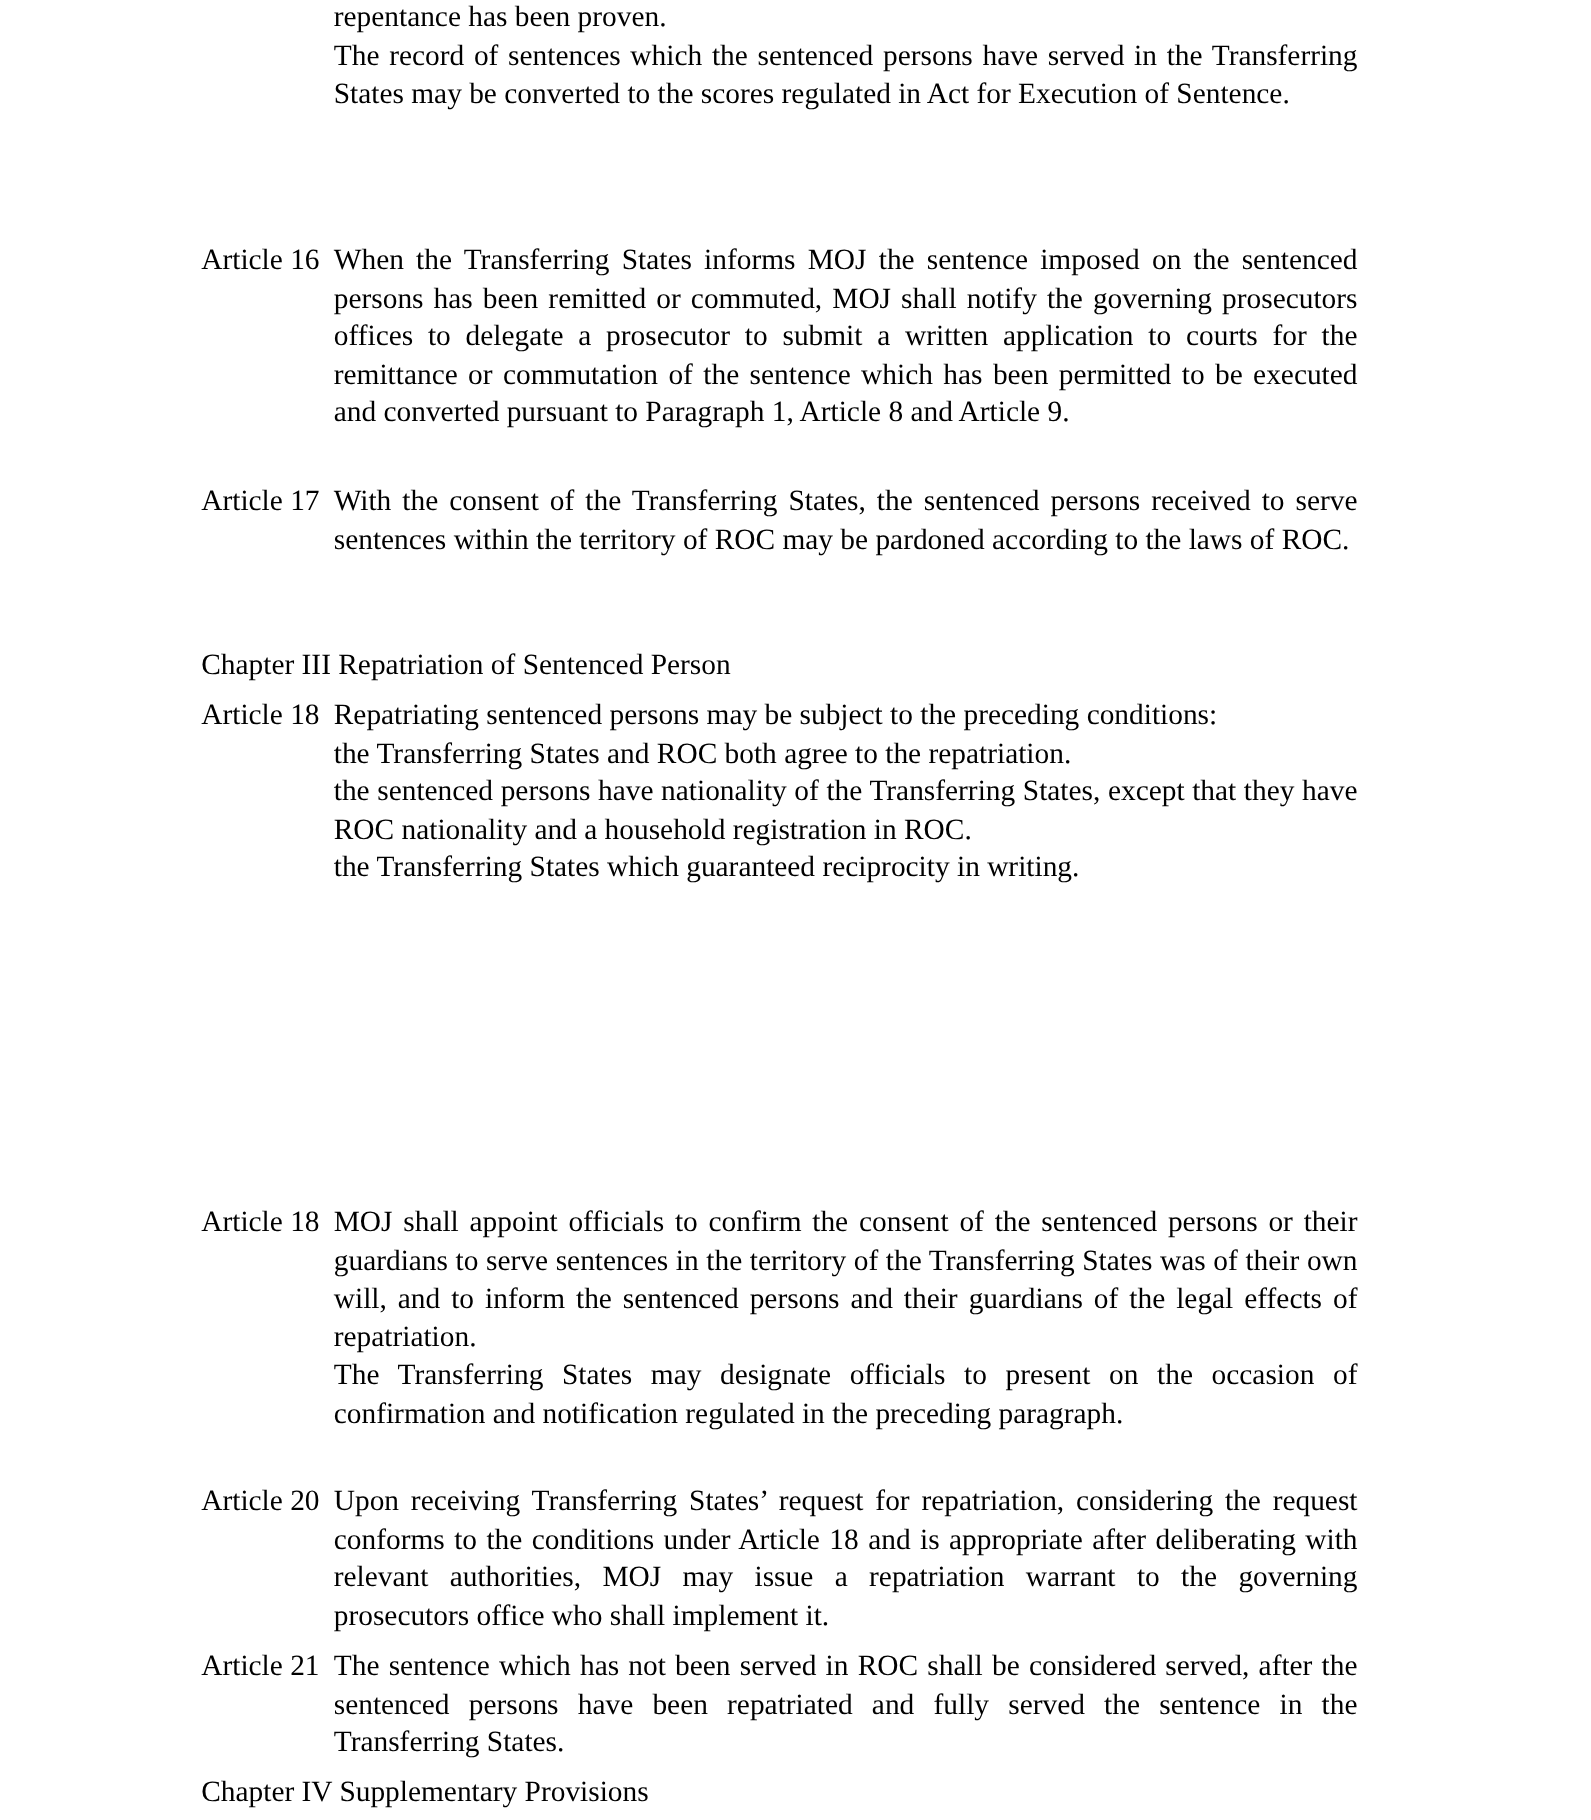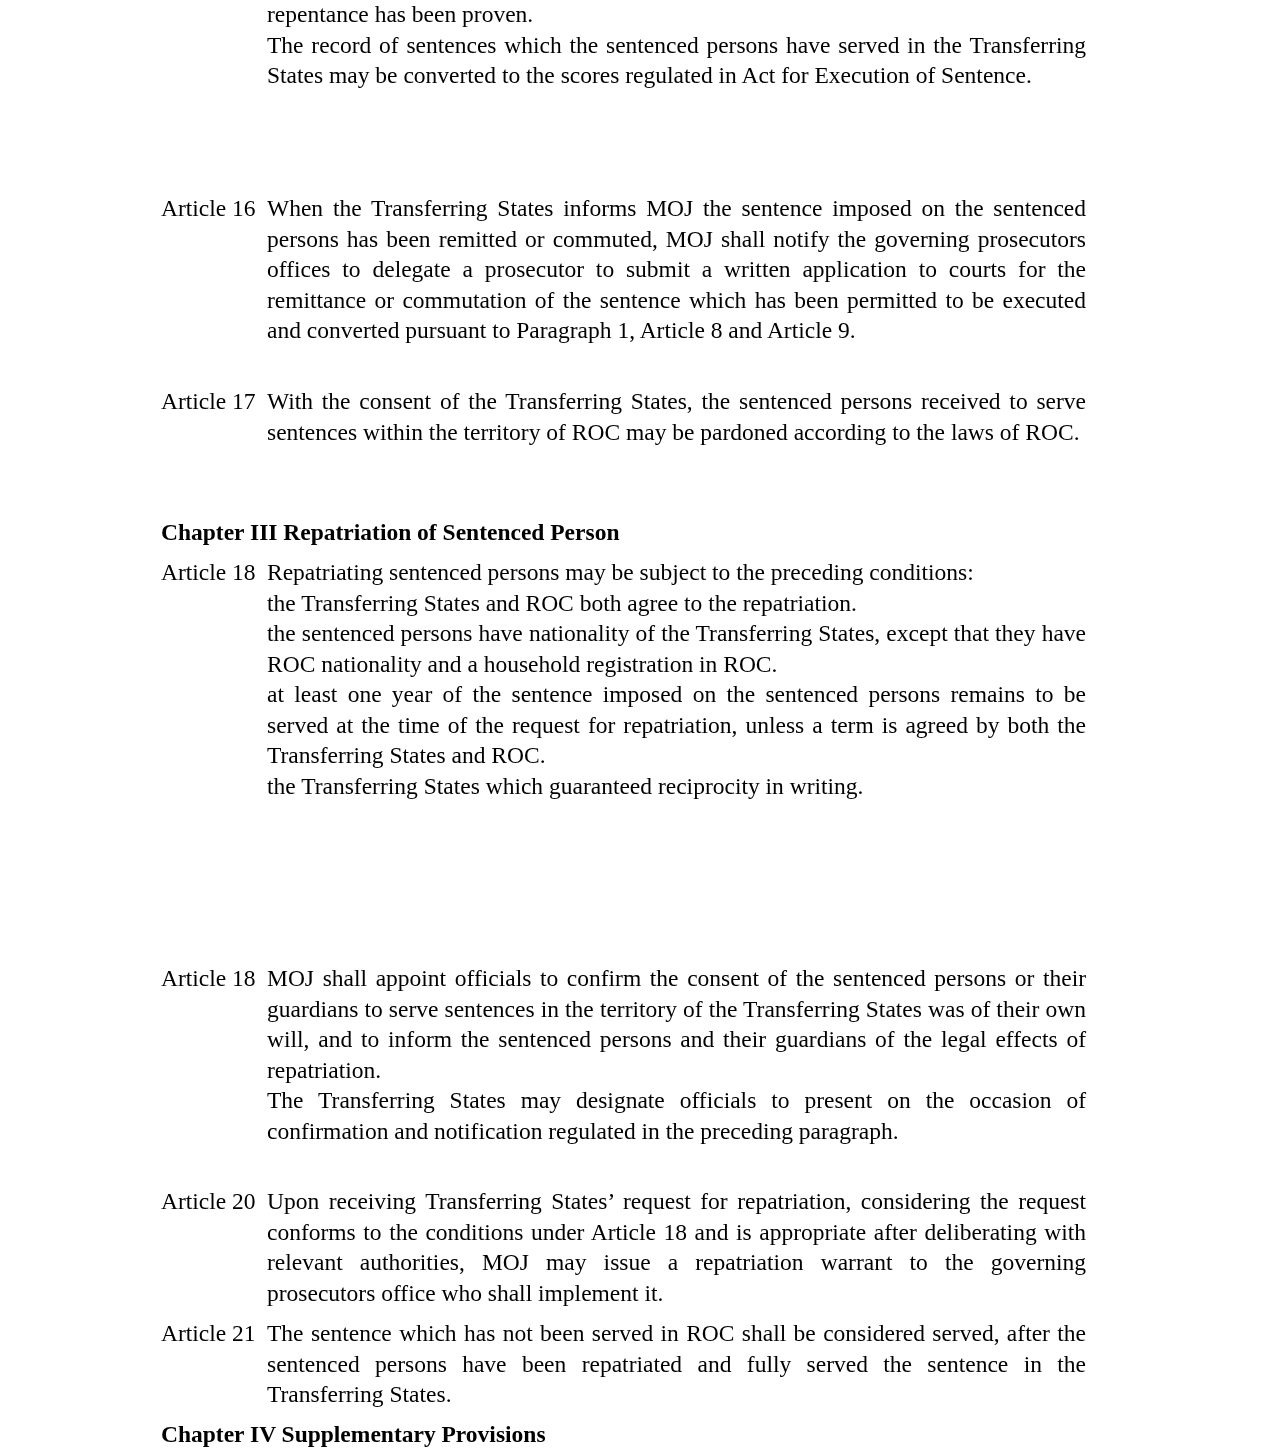--- a/index.html
+++ b/index.html
@@ -12,21 +12,21 @@
   .label {
     position: absolute; left: 161px; top: 0; white-space: nowrap;
   }
   .body {
     position: absolute; left: 267px; width: 819px; top: 0;
   }
   .para {
     margin: 0; text-align: justify; text-justify: inter-word;
   }
   .heading {
-    position: absolute; left: 161px; font-weight: bold; white-space: nowrap;
+    position: absolute; left: 161px; font-weight: normal; white-space: nowrap;
   }
 </style>
 </head>
 <body>
 
 <div class="block" style="top:-1px;">
   <div class="body">
     <p class="para">repentance has been proven.</p>
     <p class="para">The record of sentences which the sentenced persons have served in the Transferring States may be converted to the scores regulated in Act for Execution of Sentence.</p>
   </div>
@@ -47,21 +47,20 @@
 </div>
 
 <div class="heading" style="top:517px;">Chapter III Repatriation of Sentenced Person</div>
 
 <div class="block" style="top:557px;">
   <span class="label">Article 18</span>
   <div class="body">
     <p class="para">Repatriating sentenced persons may be subject to the preceding conditions:</p>
     <p class="para">the Transferring States and ROC both agree to the repatriation.</p>
     <p class="para">the sentenced persons have nationality of the Transferring States, except that they have ROC nationality and a household registration in ROC.</p>
-    <p class="para">at least one year of the sentence imposed on the sentenced persons remains to be served at the time of the request for repatriation, unless a term is agreed by both the Transferring States and ROC.</p>
     <p class="para">the Transferring States which guaranteed reciprocity in writing.</p>
   </div>
 </div>
 
 <div class="block" style="top:963px;">
   <span class="label">Article 18</span>
   <div class="body">
     <p class="para">MOJ shall appoint officials to confirm the consent of the sentenced persons or their guardians to serve sentences in the territory of the Transferring States was of their own will, and to inform the sentenced persons and their guardians of the legal effects of repatriation.</p>
     <p class="para">The Transferring States may designate officials to present on the occasion of confirmation and notification regulated in the preceding paragraph.</p>
   </div>

